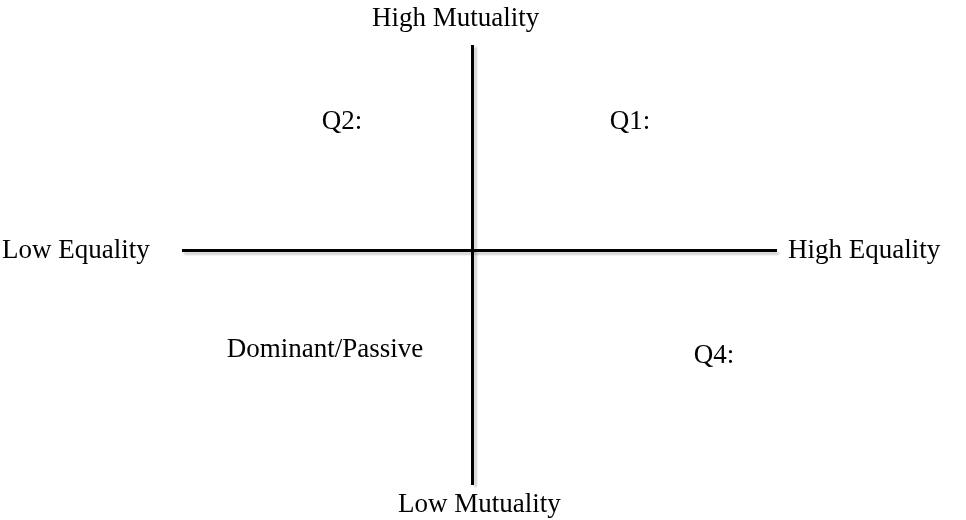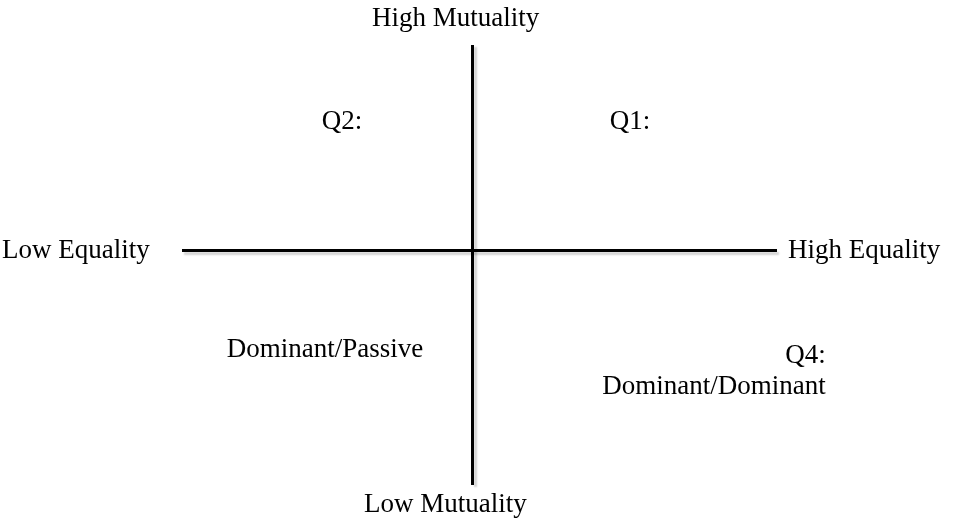--- a/index.html
+++ b/index.html
@@ -49,21 +49,21 @@
       box-shadow: 3px 2px 2px rgba(0,0,0,0.18);
     }
   </style>
 </head>
 <body>
 
 <div>
 
   <div class="axis-label" style="left:372px; top:2px;">High Mutuality</div>
 
-  <div class="axis-label" style="left:364px; top:488px;">Low Mutuality</div>
+  <div class="axis-label" style="left:398px; top:488px;">Low Mutuality</div>
 
   <div class="axis-label" style="left:2px; top:234px;font-family:Liberation Serif, serif;">Low Equality</div>
 
   <div class="axis-label" style="left:788px; top:234px;">High Equality</div>
 
   <div class="line-h"></div>
   <div class="line-v"></div>
 
   <div class="quadrant" style="left:342px; top:105px;">
     <span>Q2:</span>
@@ -72,16 +72,15 @@
   <div class="quadrant" style="left:630px; top:105px;">
     <span>Q1:</span>
   </div>
 
   <div class="quadrant" style="left:325px; top:333px;">
     <span>Dominant/Passive</span>
   </div>
 
   <div class="quadrant" style="left:702px; top:339px;margin-left:12px;">
     <span>Q4:</span>
-    <span>Dominant/Dominant</span>
   </div>
 
 </div>
 
 </body></html>

